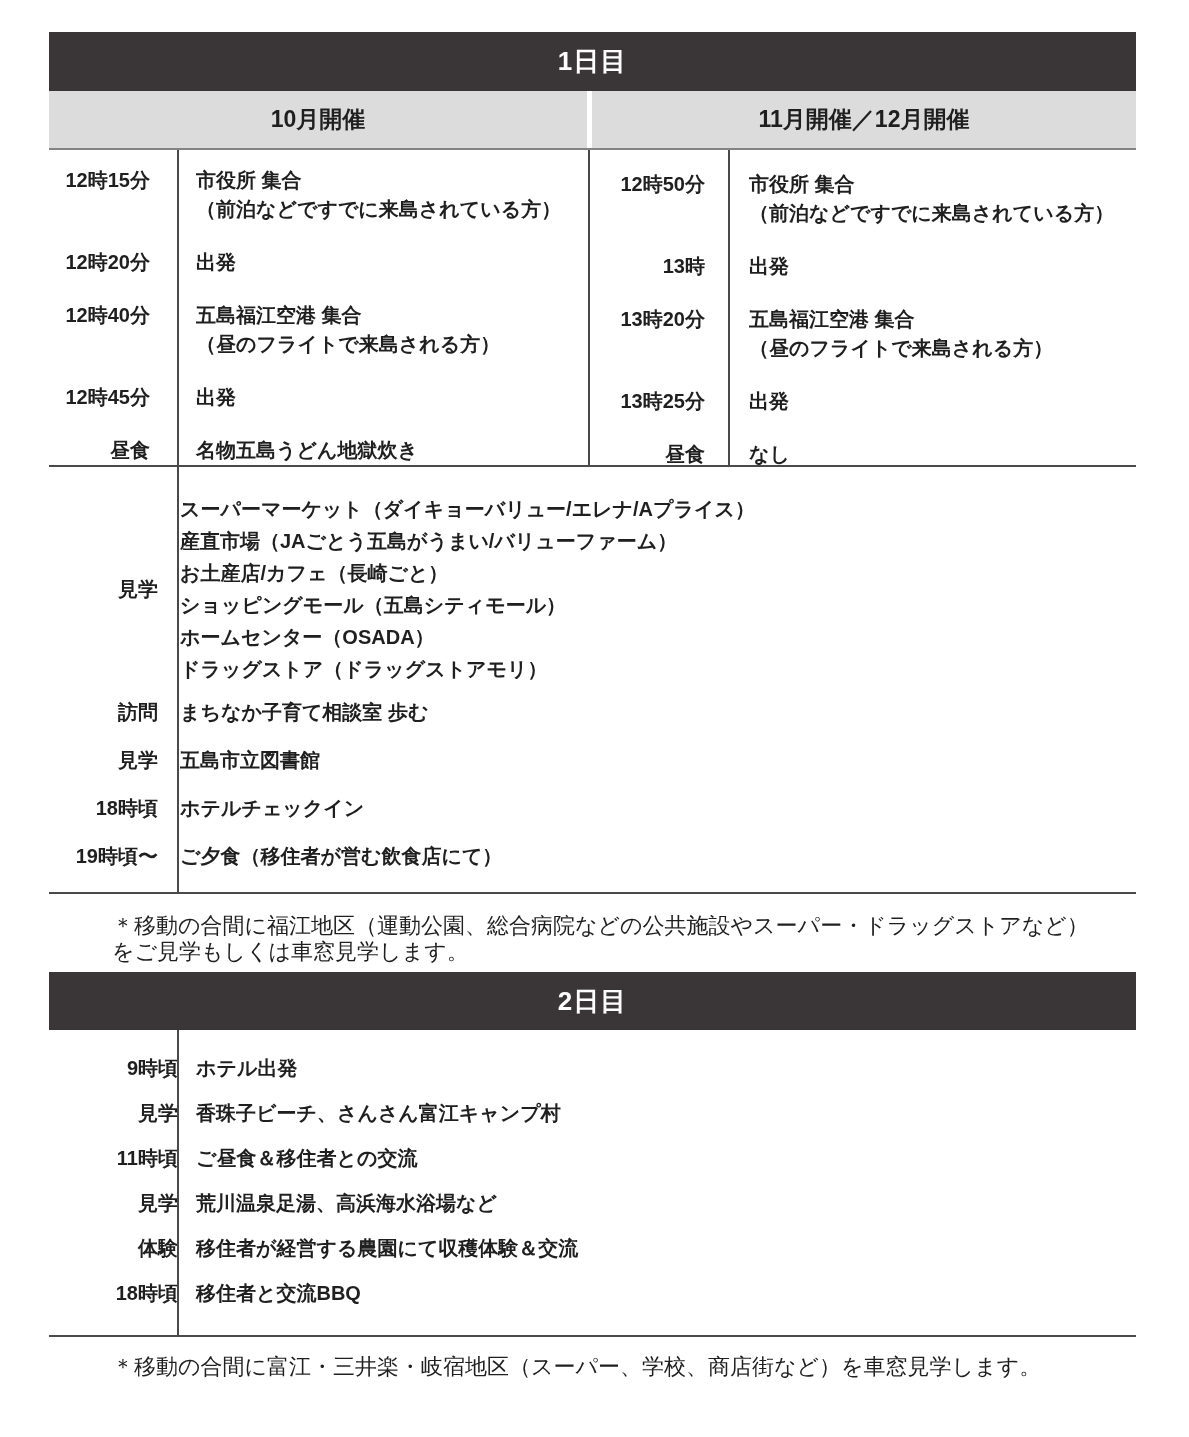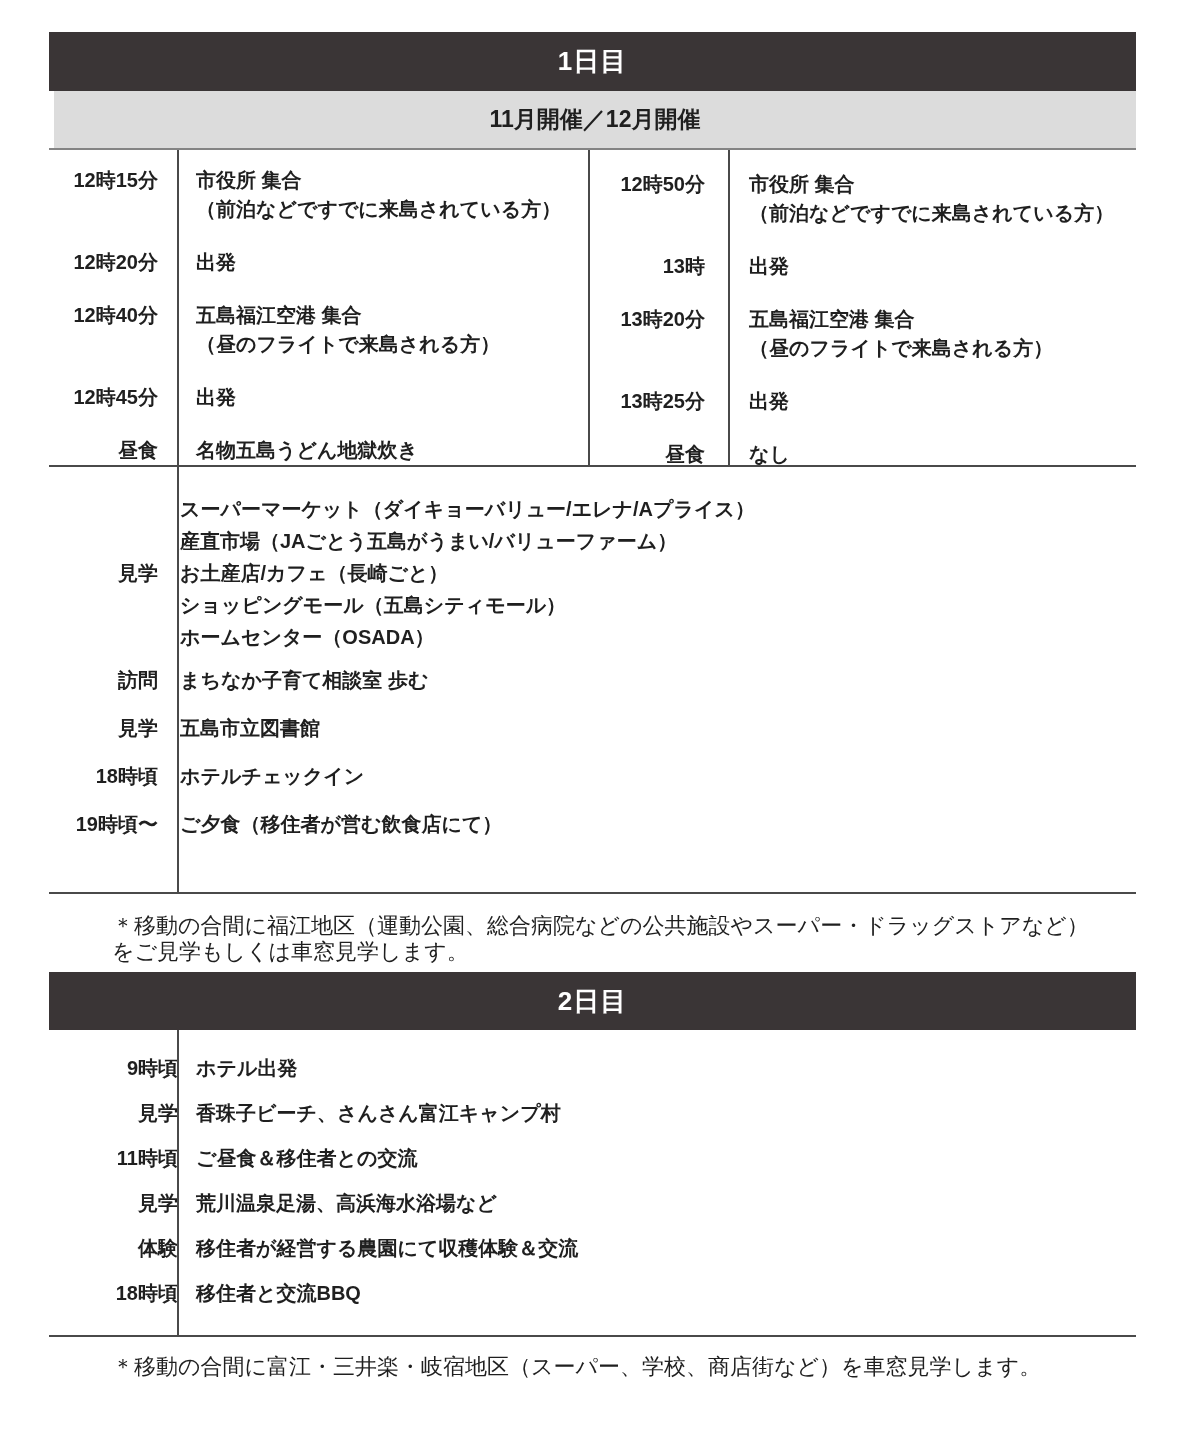--- a/index.html
+++ b/index.html
@@ -37,21 +37,21 @@
   .month-gap{width:5px;background:#ffffff;}
   .month-cell.right{flex:1;}
   .sec1{display:flex;height:317px;border-bottom:2px solid var(--rule-dark,#4a4a4a);overflow:hidden;}
   .half{font-size:20px;line-height:29px;}
   .half-left{width:543px;padding-top:16px;}
   .half-right{flex:1;padding-top:20px;}
   .row{display:flex;}
   .sec1 .row{margin-bottom:24px;}
   .sec1 .row:last-child{margin-bottom:0;}
   .cell-time{flex:0 0 auto;text-align:right;}
-  .half-left .cell-time{width:129px;padding-right:20px;text-align:right;}
+  .half-left .cell-time{width:129px;padding-right:28px;text-align:right;}
   .half-left .cell-desc{padding-left:18px;}
   .half-right .cell-time{width:137px;padding-right:24px;}
   .half-right .cell-desc{padding-left:20px;}
   .sec2{height:427px;border-bottom:2px solid var(--rule-dark,#4a4a4a);padding-top:26px;font-size:20px;overflow:hidden;}
   .sec2 .row{line-height:30px;margin-bottom:18px;}
   .sec2 .row.multi{line-height:32px;margin-bottom:12px;align-items:center;}
   .sec2 .cell-time{width:129px;padding-right:20px;}
   .sec2 .cell-desc{padding-left:2px;}
   .rows2{height:307px;border-bottom:2px solid var(--rule-dark,#4a4a4a);padding-top:25px;font-size:20px;overflow:hidden;}
   .rows2 .row{line-height:26px;margin-bottom:19px;}
@@ -70,20 +70,23 @@
 <body>
 
 <div class="page">
 
   <section class="table" style="top:32px;">
     <div class="day-bar">
       <span>1日目</span>
     </div>
 
     <div class="month-row">
+      <div class="month-cell left">
+        <span>10月開催</span>
+      </div>
       <div class="month-gap"></div>
       <div class="month-cell right">
         <span>11月開催／12月開催</span>
       </div>
     </div>
 
     <div class="sec1">
 
       <div class="half half-left">
         <div class="row">
@@ -158,20 +161,21 @@
 
     <div class="sec2">
       <div class="row multi">
         <div class="cell-time">見学</div>
         <div class="cell-desc">
           <div>スーパーマーケット（ダイキョーバリュー/エレナ/Aプライス）</div>
           <div>産直市場（JAごとう五島がうまい/バリューファーム）</div>
           <div>お土産店/カフェ（長崎ごと）</div>
           <div>ショッピングモール（五島シティモール）</div>
           <div>ホームセンター（OSADA）</div>
+          <div>ドラッグストア（ドラッグストアモリ）</div>
         </div>
       </div>
       <div class="row">
         <div class="cell-time">訪問</div>
         <div class="cell-desc">
           <div>まちなか子育て相談室 歩む</div>
         </div>
       </div>
       <div class="row">
         <div class="cell-time">見学</div>

